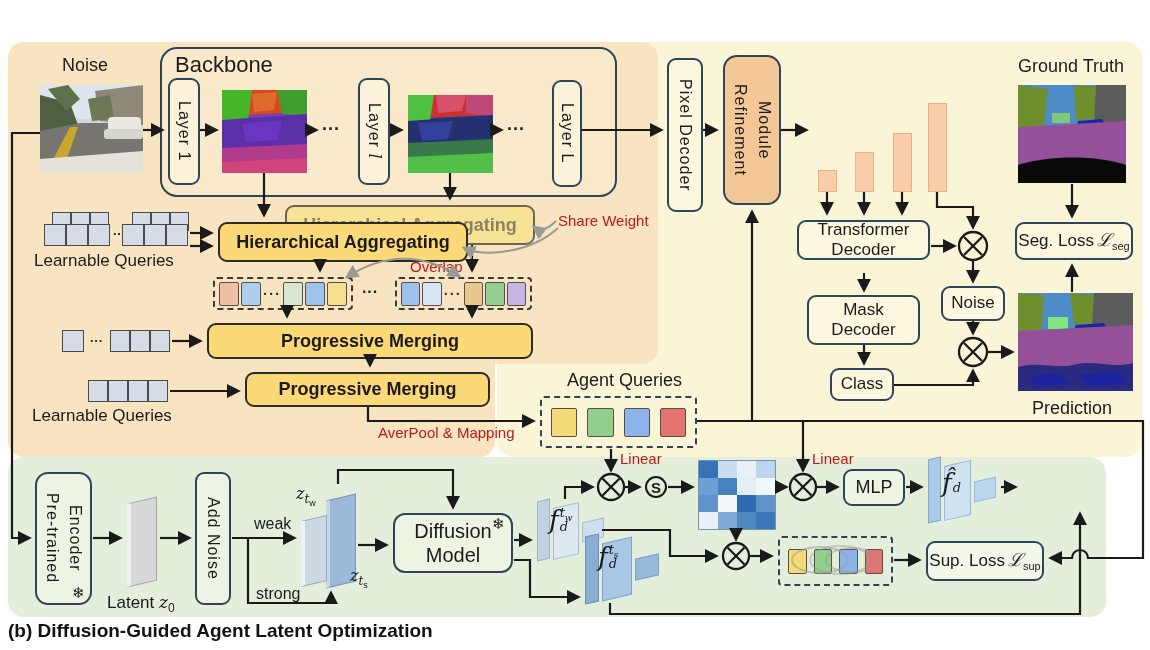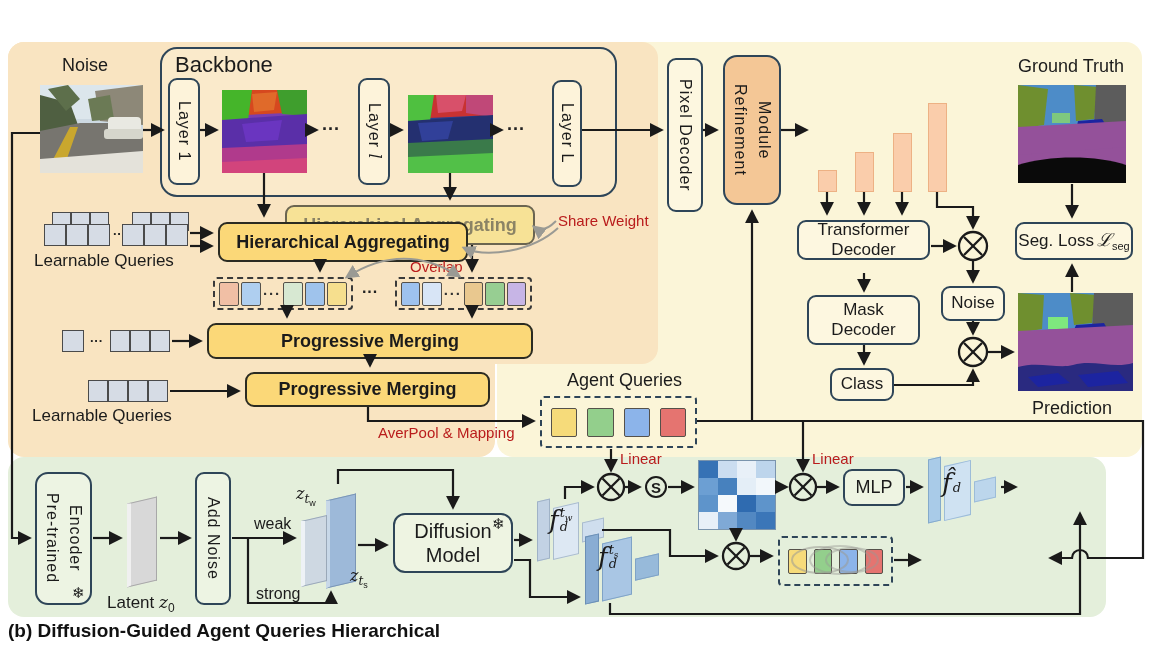--- a/index.html
+++ b/index.html
@@ -47,21 +47,21 @@
 </head>
 <body>
 
 <div id="stage">
 
   <div class="panel" style="left:497px;top:42px;width:645px;height:415px;background:#fbf5d8;"></div>
   <div class="panel" style="left:8px;top:42px;width:650px;height:322px;background:#f9e4c1;"></div>
   <div class="panel" style="left:8px;top:42px;width:487px;height:415px;background:#f9e4c1;"></div>
   <div class="panel" style="left:8px;top:457px;width:1098px;height:160px;background:#e4efdb;"></div>
 
-  <div class="title" style="left:8px;top:620px;">(b) Diffusion-Guided Agent Queries Hierarchical</div>
+  <div class="title" style="left:8px;top:620px;">(b) Diffusion-Guided Agent Latent Optimization</div>
 
   <div class="lbl" style="left:62px;top:55px;font-size:18px;">Noise</div>
   <svg class="abs" style="left:40px;top:85px;" width="103" height="88" viewBox="0 0 103 88">
     <rect width="103" height="88" fill="#cdd9e2"></rect>
     <rect y="0" width="103" height="34" fill="#dce6ec"></rect>
     <path d="M0,10 L30,18 L38,40 L20,50 L0,46 Z" fill="#4f5f41"></path>
     <path d="M8,4 L28,0 L40,14 L26,26 Z" fill="#5d6f4b"></path>
     <path d="M55,6 L103,0 L103,40 L60,36 Z" fill="#8d8878"></path>
     <path d="M48,14 L70,10 L74,34 L52,36 Z" fill="#6b7a55"></path>
     <path d="M0,46 L40,38 L70,38 L103,52 L103,88 L0,88 Z" fill="#77756f"></path>
@@ -302,20 +302,23 @@
   </div>
 
 
   <div class="dashbox rq" style="left:778px;top:536px;width:115px;height:50px;gap:7px;padding:0 8px;">
       <span class="cell" style="background: rgb(246, 219, 122);"></span>
       <span class="cell" style="background: rgb(147, 207, 140);"></span>
       <span class="cell" style="background: rgb(140, 180, 234);"></span>
       <span class="cell" style="background: rgb(229, 116, 112);"></span>
     </div>
 
+  <div class="box" style="left:926px;top:541px;width:118px;height:40px;background:#f2f7ea;">
+    <span class="losslbl"><span>Sup. Loss</span><span class="scr">ℒ</span><sub>sup</sub></span>
+  </div>
 
   <svg class="abs" style="left:0;top:0;z-index:4;pointer-events:none;" width="1150" height="650" viewBox="0 0 1150 650">
     <defs>
       <marker id="ah" viewBox="0 0 10 10" refX="8" refY="5" markerWidth="6.5" markerHeight="6.5" orient="auto-start-reverse">
         <path d="M0,0 L10,5 L0,10 z" fill="#1a1a1a"></path>
       </marker>
       <marker id="ahg" viewBox="0 0 10 10" refX="8" refY="5" markerWidth="7" markerHeight="7" orient="auto-start-reverse">
         <path d="M0,0 L10,5 L0,10 z" fill="#9a9a94"></path>
       </marker>
     </defs>

